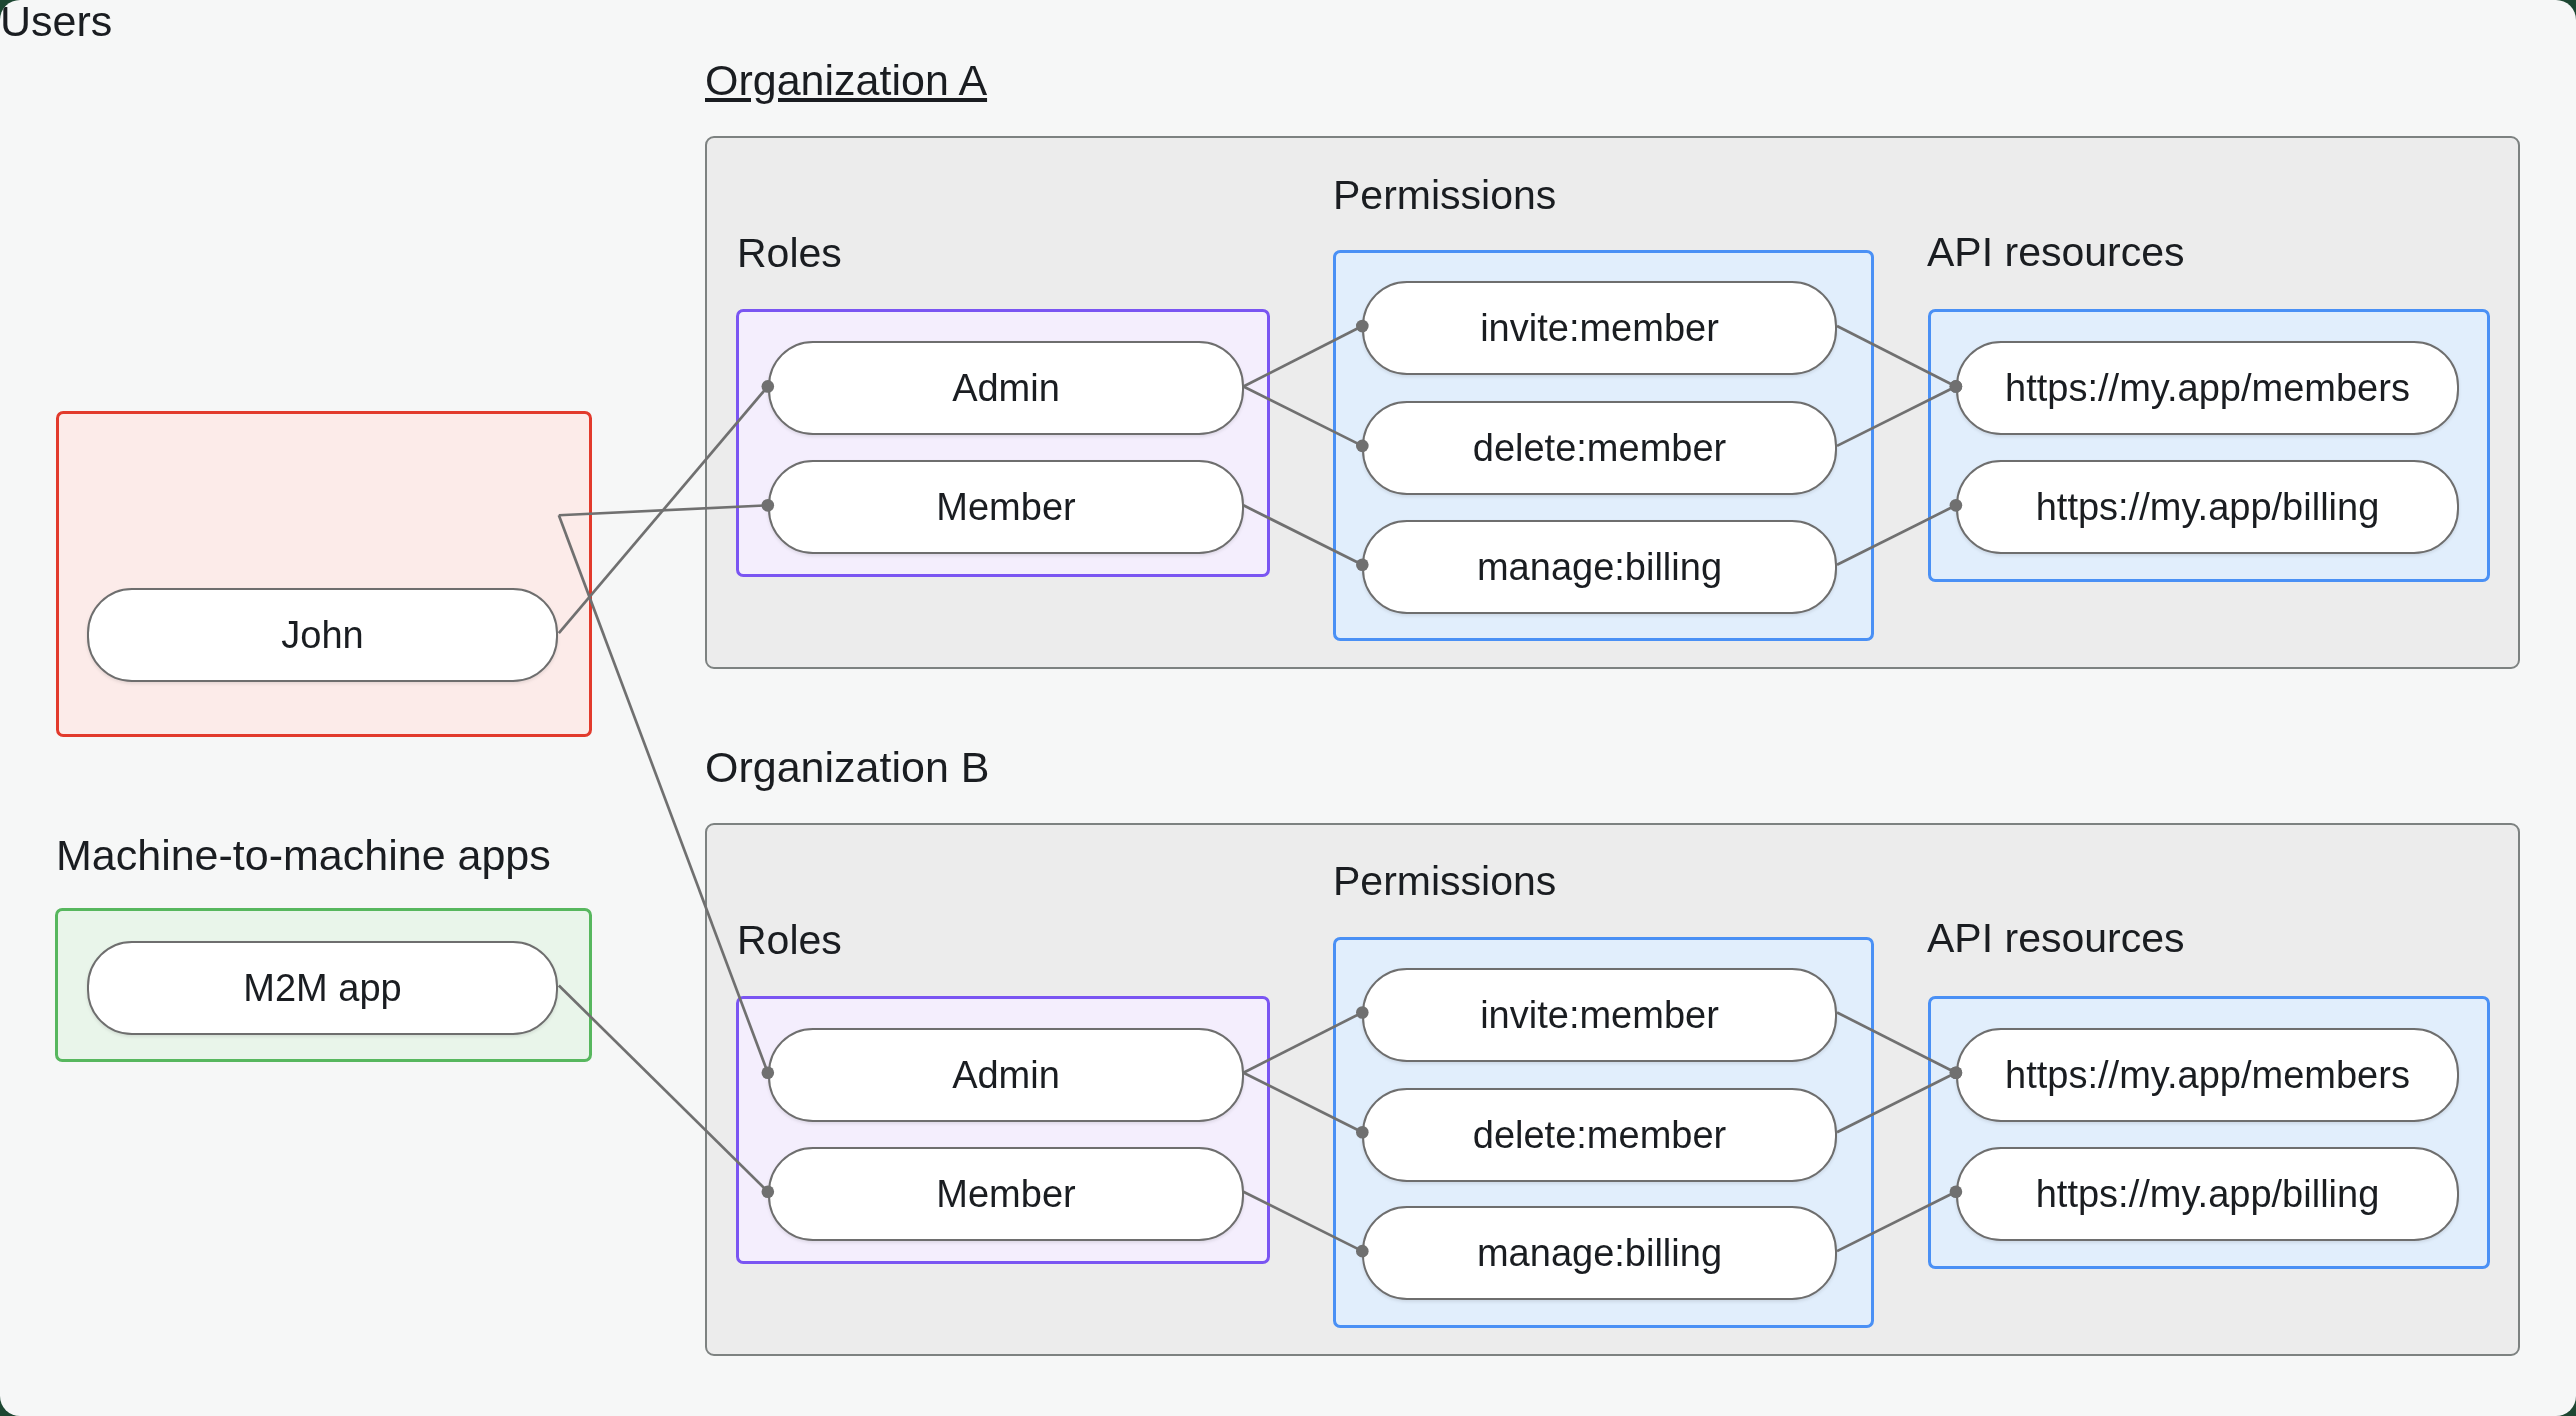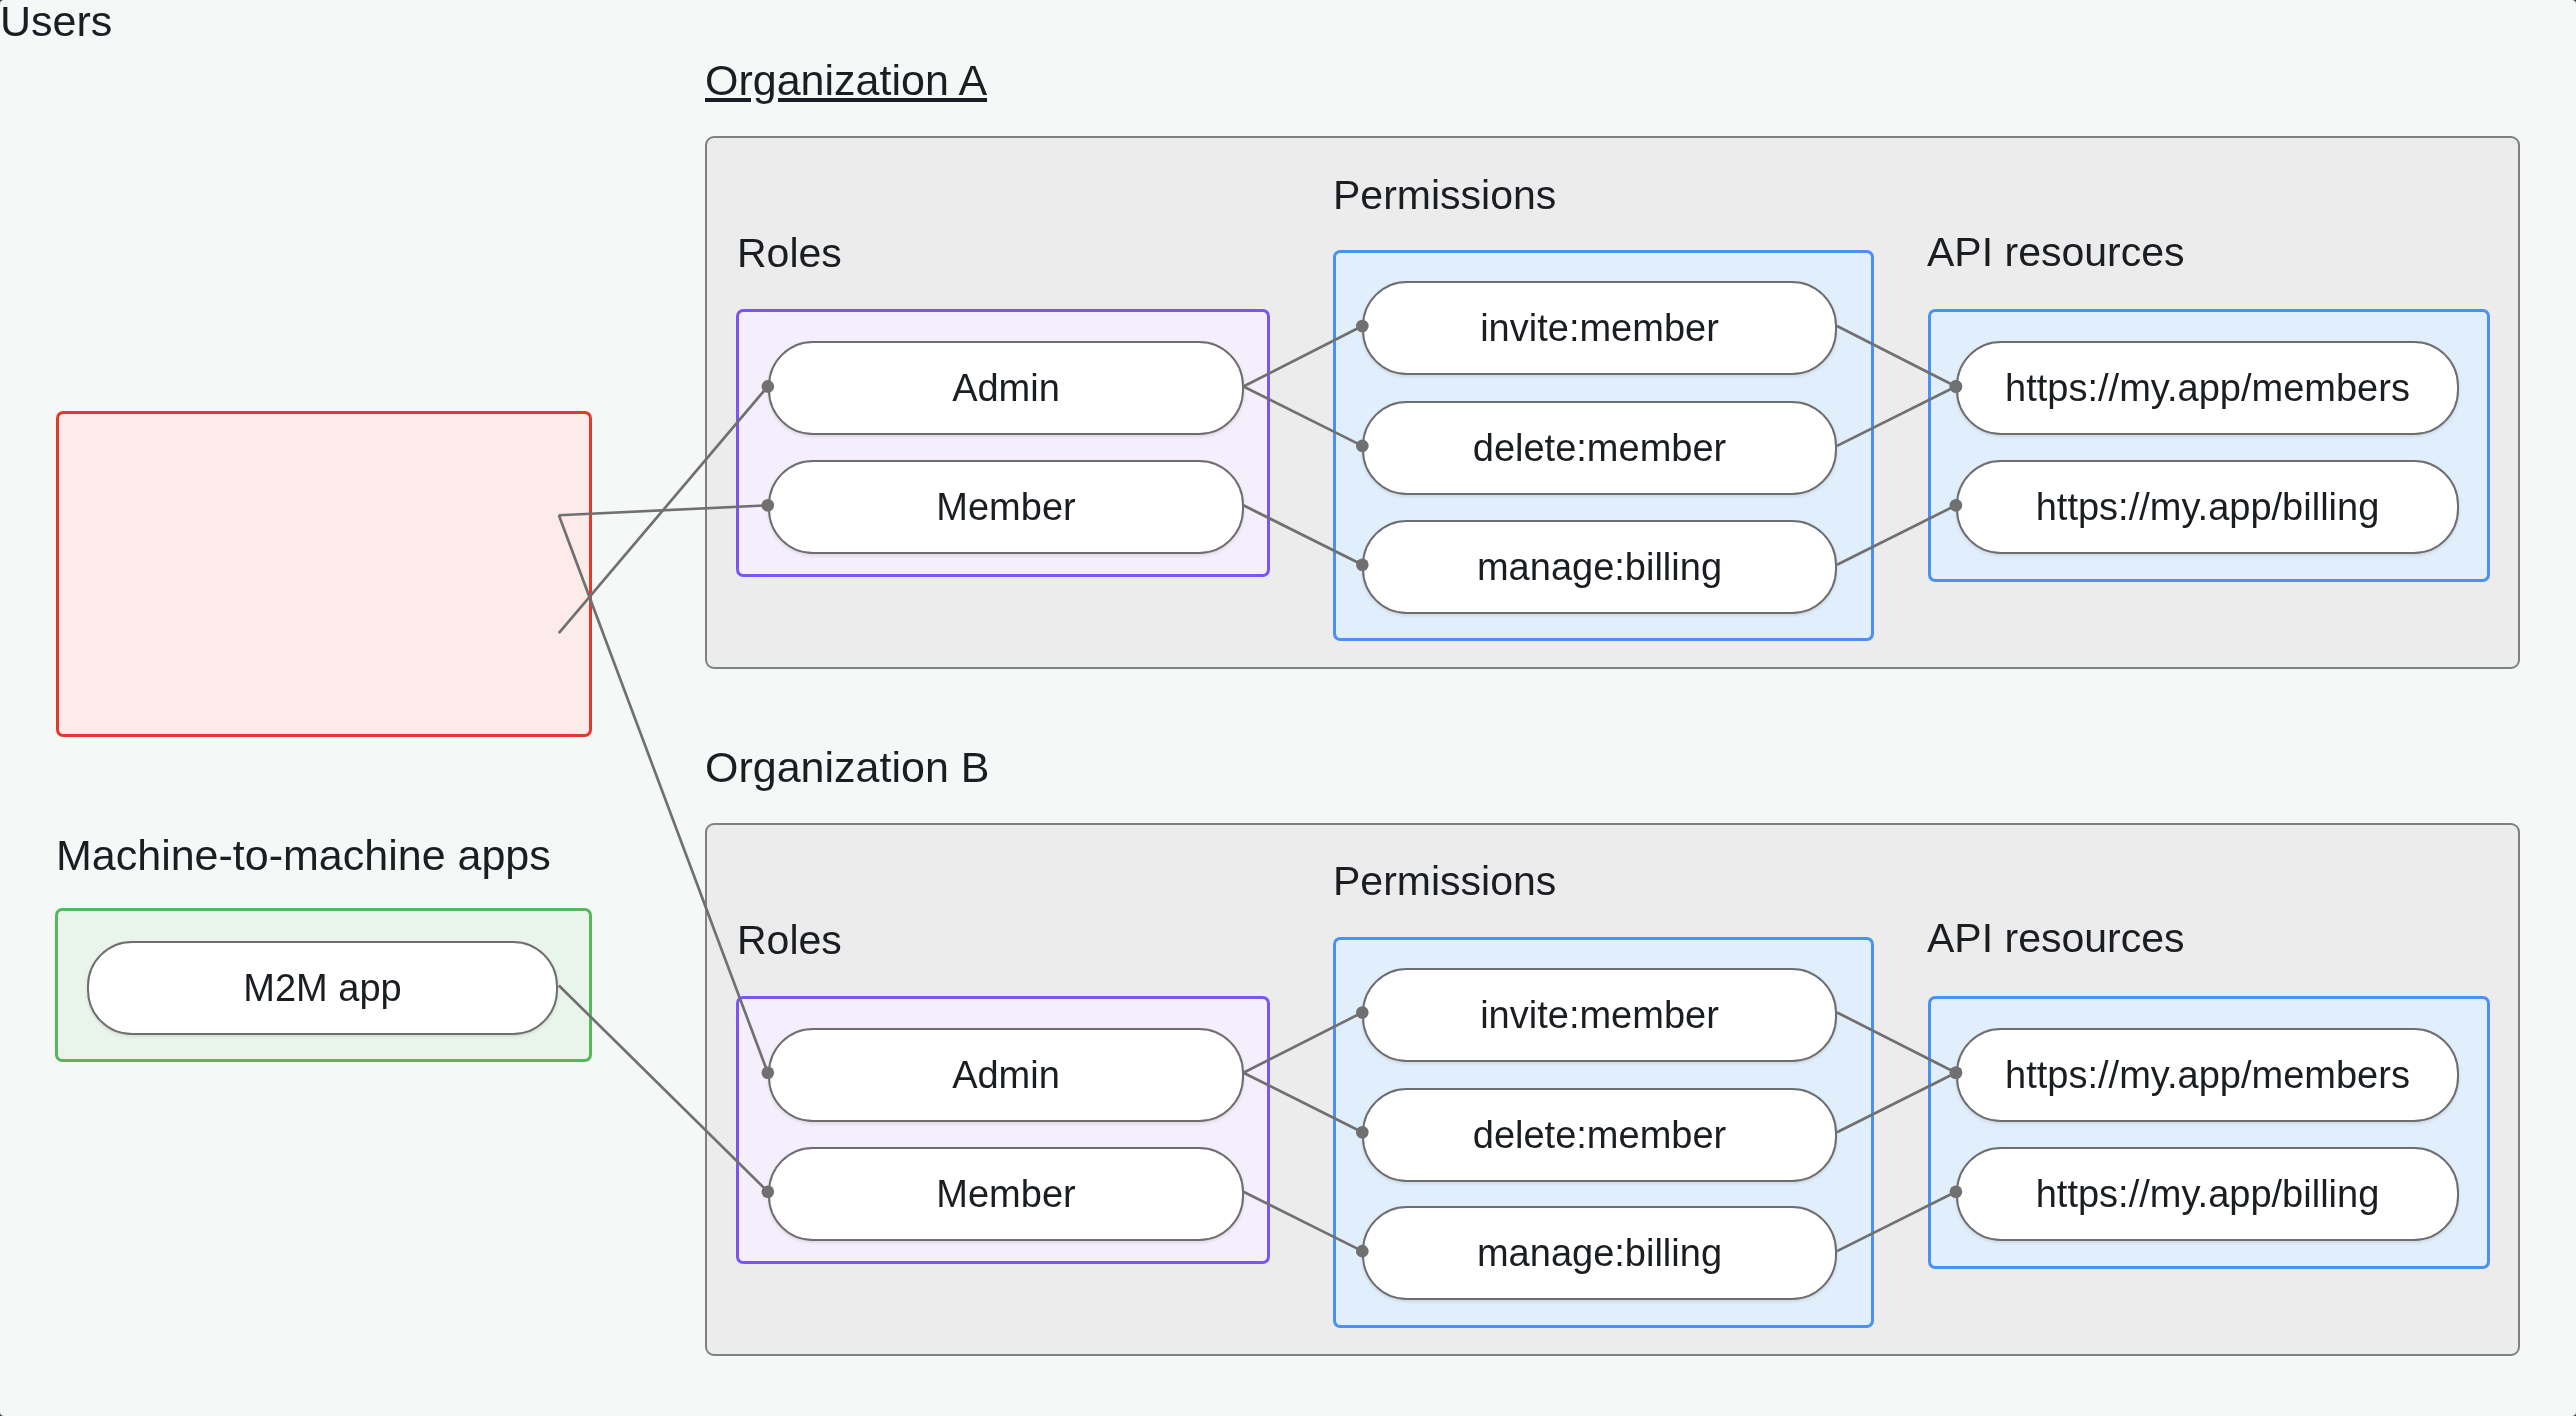--- a/index.html
+++ b/index.html
@@ -1,18 +1,18 @@
 <!DOCTYPE html>
 <html style="--page-bg: #f6f7f7; --backdrop: #1d4732; --text: #1a1d21; --org-box-bg: #ececec; --org-box-border: #7d8281; --users-box-bg: #fcebe9; --users-box-border: #e23a2c; --m2m-box-bg: #e9f5ea; --m2m-box-border: #57b75e; --roles-box-bg: #f4eefd; --roles-box-border: #7a55f2; --blue-box-bg: #e1eefc; --blue-box-border: #4a90f5; --pill-bg: #ffffff; --pill-border: #6e6e6e; --edge: #707070;font-size:14.4px"><head>
 <meta charset="utf-8">
 <style>
   html,body{margin:0;padding:0;background:var(--backdrop,#1d4732);}
   .screen{
     position:relative;width:2576px;height:1416px;overflow:hidden;
-    background:var(--page-bg,#f6f7f7);border-radius:4px;
+    background:var(--page-bg,#f6f7f7);border-radius:20px;
     font-family:"Liberation Sans",sans-serif;color:var(--text,#1a1d21);
   }
   .label{position:absolute;line-height:1;white-space:nowrap;}
   .group-label{font-size:43px;}
   .sub-label{font-size:41px;}
   .box{position:absolute;box-sizing:border-box;}
   .org-box{background:var(--org-box-bg,#ececec);border:2.7px solid var(--org-box-border,#7d8281);border-radius:9px;}
   .users-box{background:var(--users-box-bg,#fcebe9);border:3.6px solid var(--users-box-border,#e23a2c);border-radius:7.2px;}
   .m2m-box{background:var(--m2m-box-bg,#e9f5ea);border:3.6px solid var(--m2m-box-border,#57b75e);border-radius:7.2px;}
   .roles-box{background:var(--roles-box-bg,#f4eefd);border:3.6px solid var(--roles-box-border,#7a55f2);border-radius:7.2px;}
@@ -64,20 +64,21 @@
   [data-node="b-members"]{left:1956px;top:1028px;width:503px;}
   [data-node="b-billing"]{left:1956px;top:1147px;width:503px;}
 </style>
 </head>
 <body>
 
 <div class="screen" data-name="diagram-canvas">
 
   <div class="label group-label" data-name="users-group-label">Users</div>
   <div class="box users-box" data-name="users-box"></div>
+  <div class="pill" data-node="john" data-name="user-node-john">John</div>
 
   <div class="label group-label" data-name="m2m-label">Machine-to-machine apps</div>
   <div class="box m2m-box" data-name="m2m-box"></div>
   <div class="pill" data-node="m2m" data-name="m2m-app-node">M2M app</div>
 
   <div class="label group-label" data-name="org-a-title">Organization A</div>
   <div class="box org-box" data-name="org-a-box"></div>
   <div class="label sub-label" data-name="org-a-roles-label">Roles</div>
   <div class="box roles-box" data-name="org-a-roles-box"></div>
   <div class="pill" data-node="a-admin" data-name="org-a-role-admin">Admin</div>

